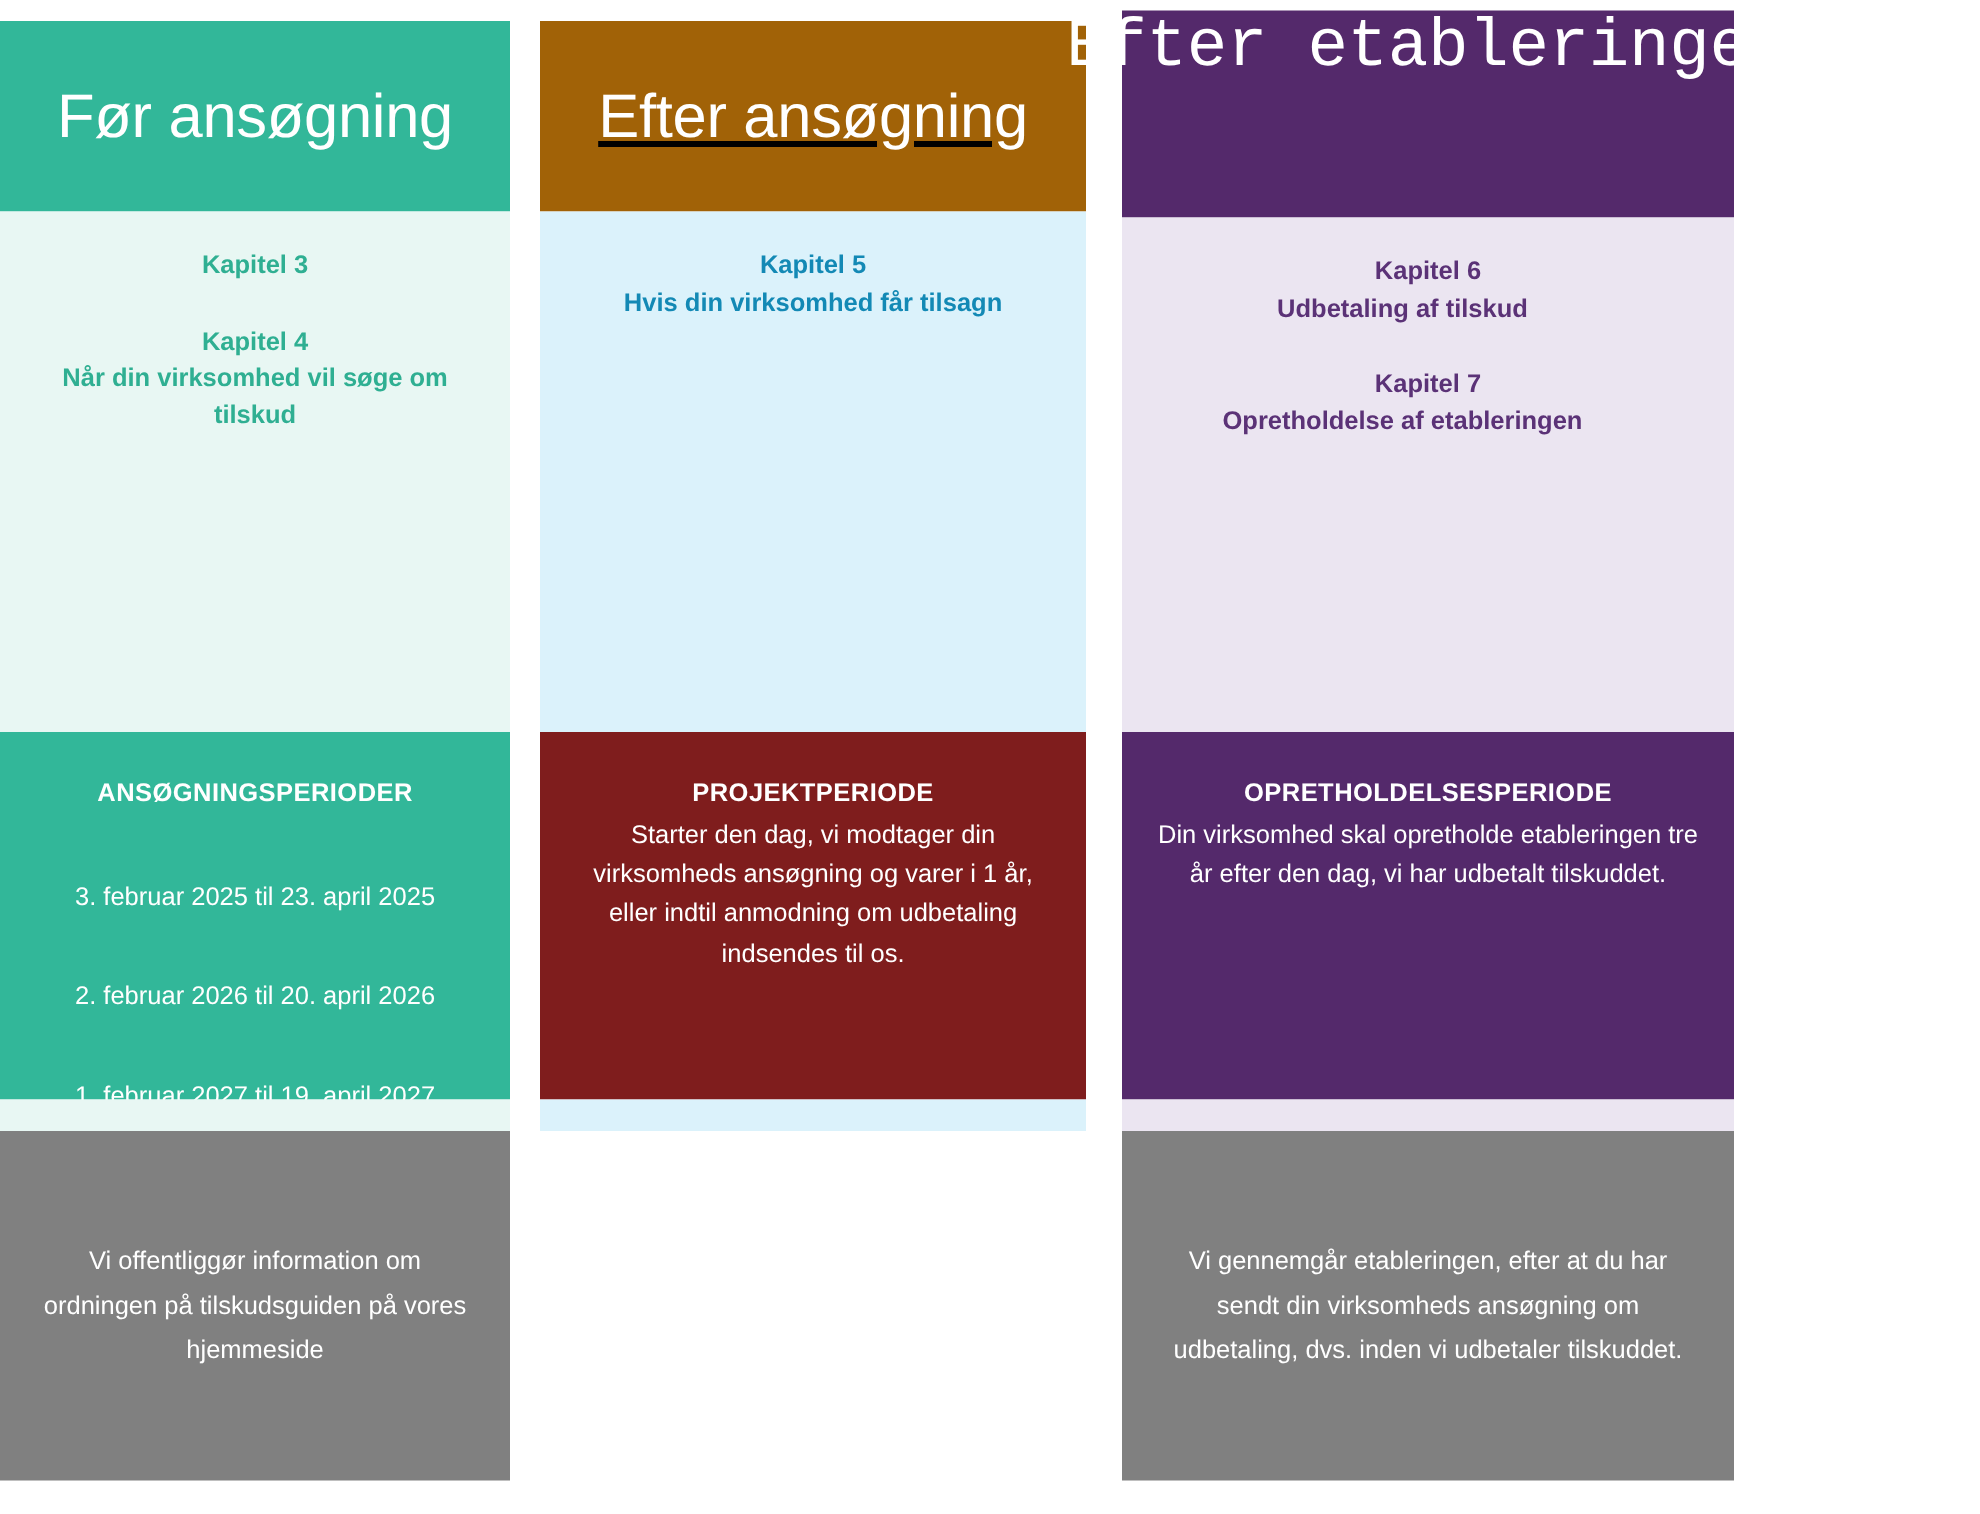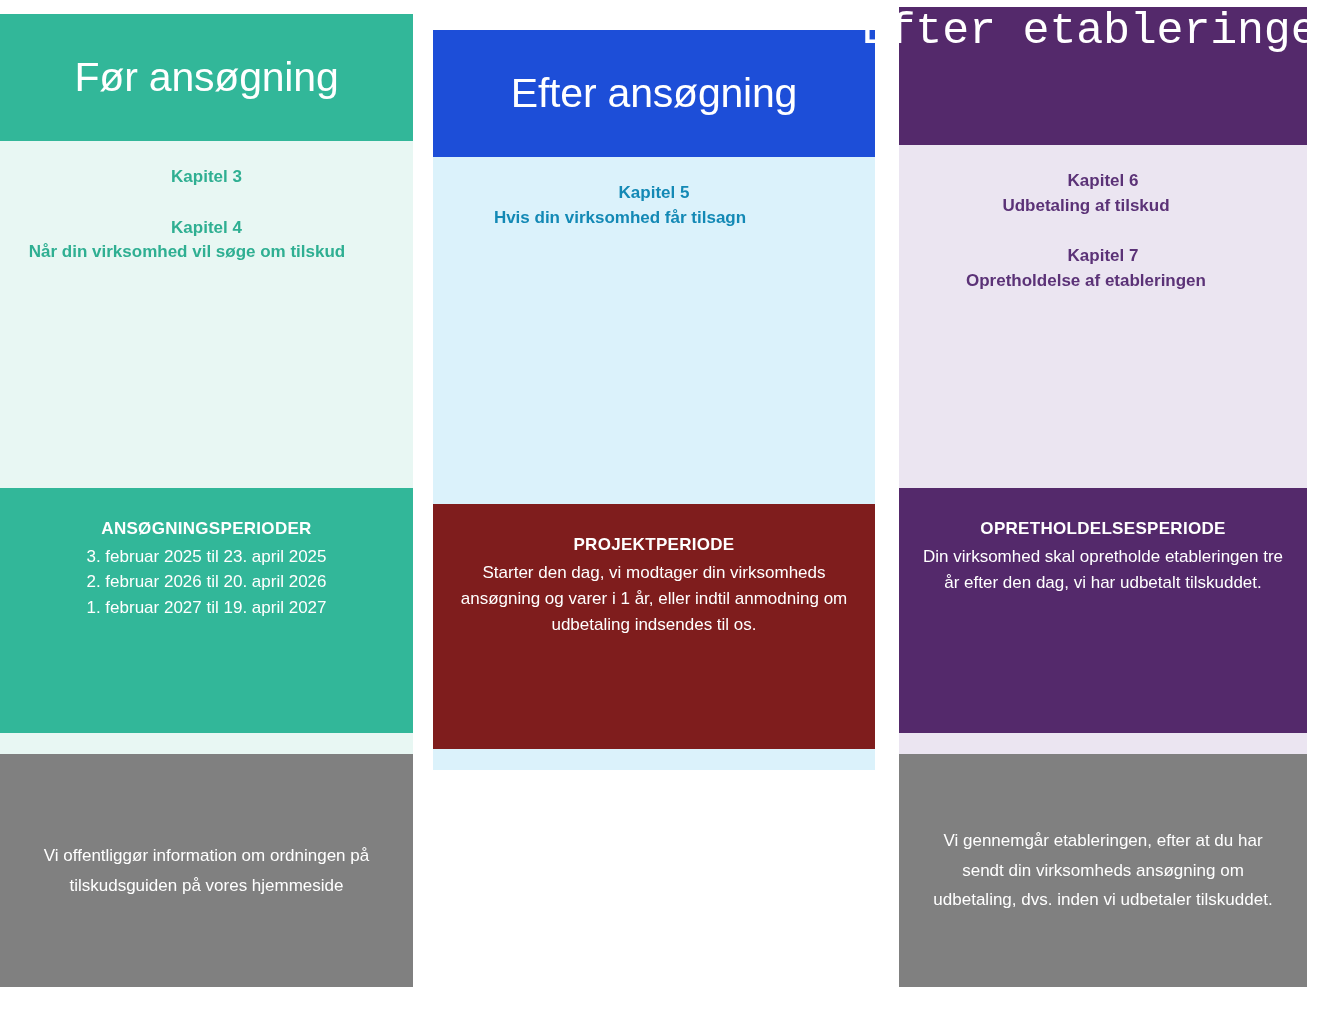--- a/index.html
+++ b/index.html
@@ -10,21 +10,21 @@
   }
   body {
     width: 1320px;
     height: 1009px;
     font-family: "Liberation Sans", sans-serif;
     overflow: hidden;
   }
 
   .board {
     position: relative;
-    width: 1320px;
+    width: 1156px;
     height: 1009px;
     display: flex;
     align-items: flex-start;
   }
 
   .column {
     position: relative;
     display: flex;
     flex-direction: column;
   }
@@ -45,21 +45,21 @@
   }
   .col-header-title {
     color: #ffffff;
     font-weight: 400;
     letter-spacing: -0.2px;
     text-align: center;
     line-height: 1.05;
     white-space: nowrap;
   }
   .col-1 .col-header { margin-top: 14px; height: 127px; background: #32B799; }
-  .col-2 .col-header { margin-top: 30px; height: 127px; background: #1d4ed8; }
+  .col-2 .col-header { margin-top: 14px; height: 127px; background: #a16207; text-decoration: underline; }
   .col-3 .col-header { margin-top: 7px;  height: 138px; background: #54296B; }
 
   .col-1 .col-header-title { font-size: 41px; }
   .col-2 .col-header-title { font-size: 41px; }
   .col-3 .col-header-title { font-size: 45px; align-self: flex-start; margin-top: 1px; font-family: Liberation Mono, monospace; }
   .col-3 .col-header { align-items: flex-start; }
 
   
   .col-body {
     flex: 0 0 auto;
@@ -117,21 +117,21 @@
   }
   .period-list {
     list-style: none;
     margin: 0;
     padding: 0;
     font-size: 17px;
     line-height: 1.5;
     display: inline-block;
     text-align: left;
   }
-  .period-list li { white-space: nowrap; }
+  .period-list li { white-space: nowrap; margin-top: 41px; }
 
   
   .gap-band { height: 21px; }
   .col-1 .gap-band { background: #E8F7F3; }
   .col-2 .gap-band { background: #DBF2FB; }
   .col-3 .gap-band { background: #EBE5F1; }
 
   
   .gray-block {
     box-sizing: border-box;

